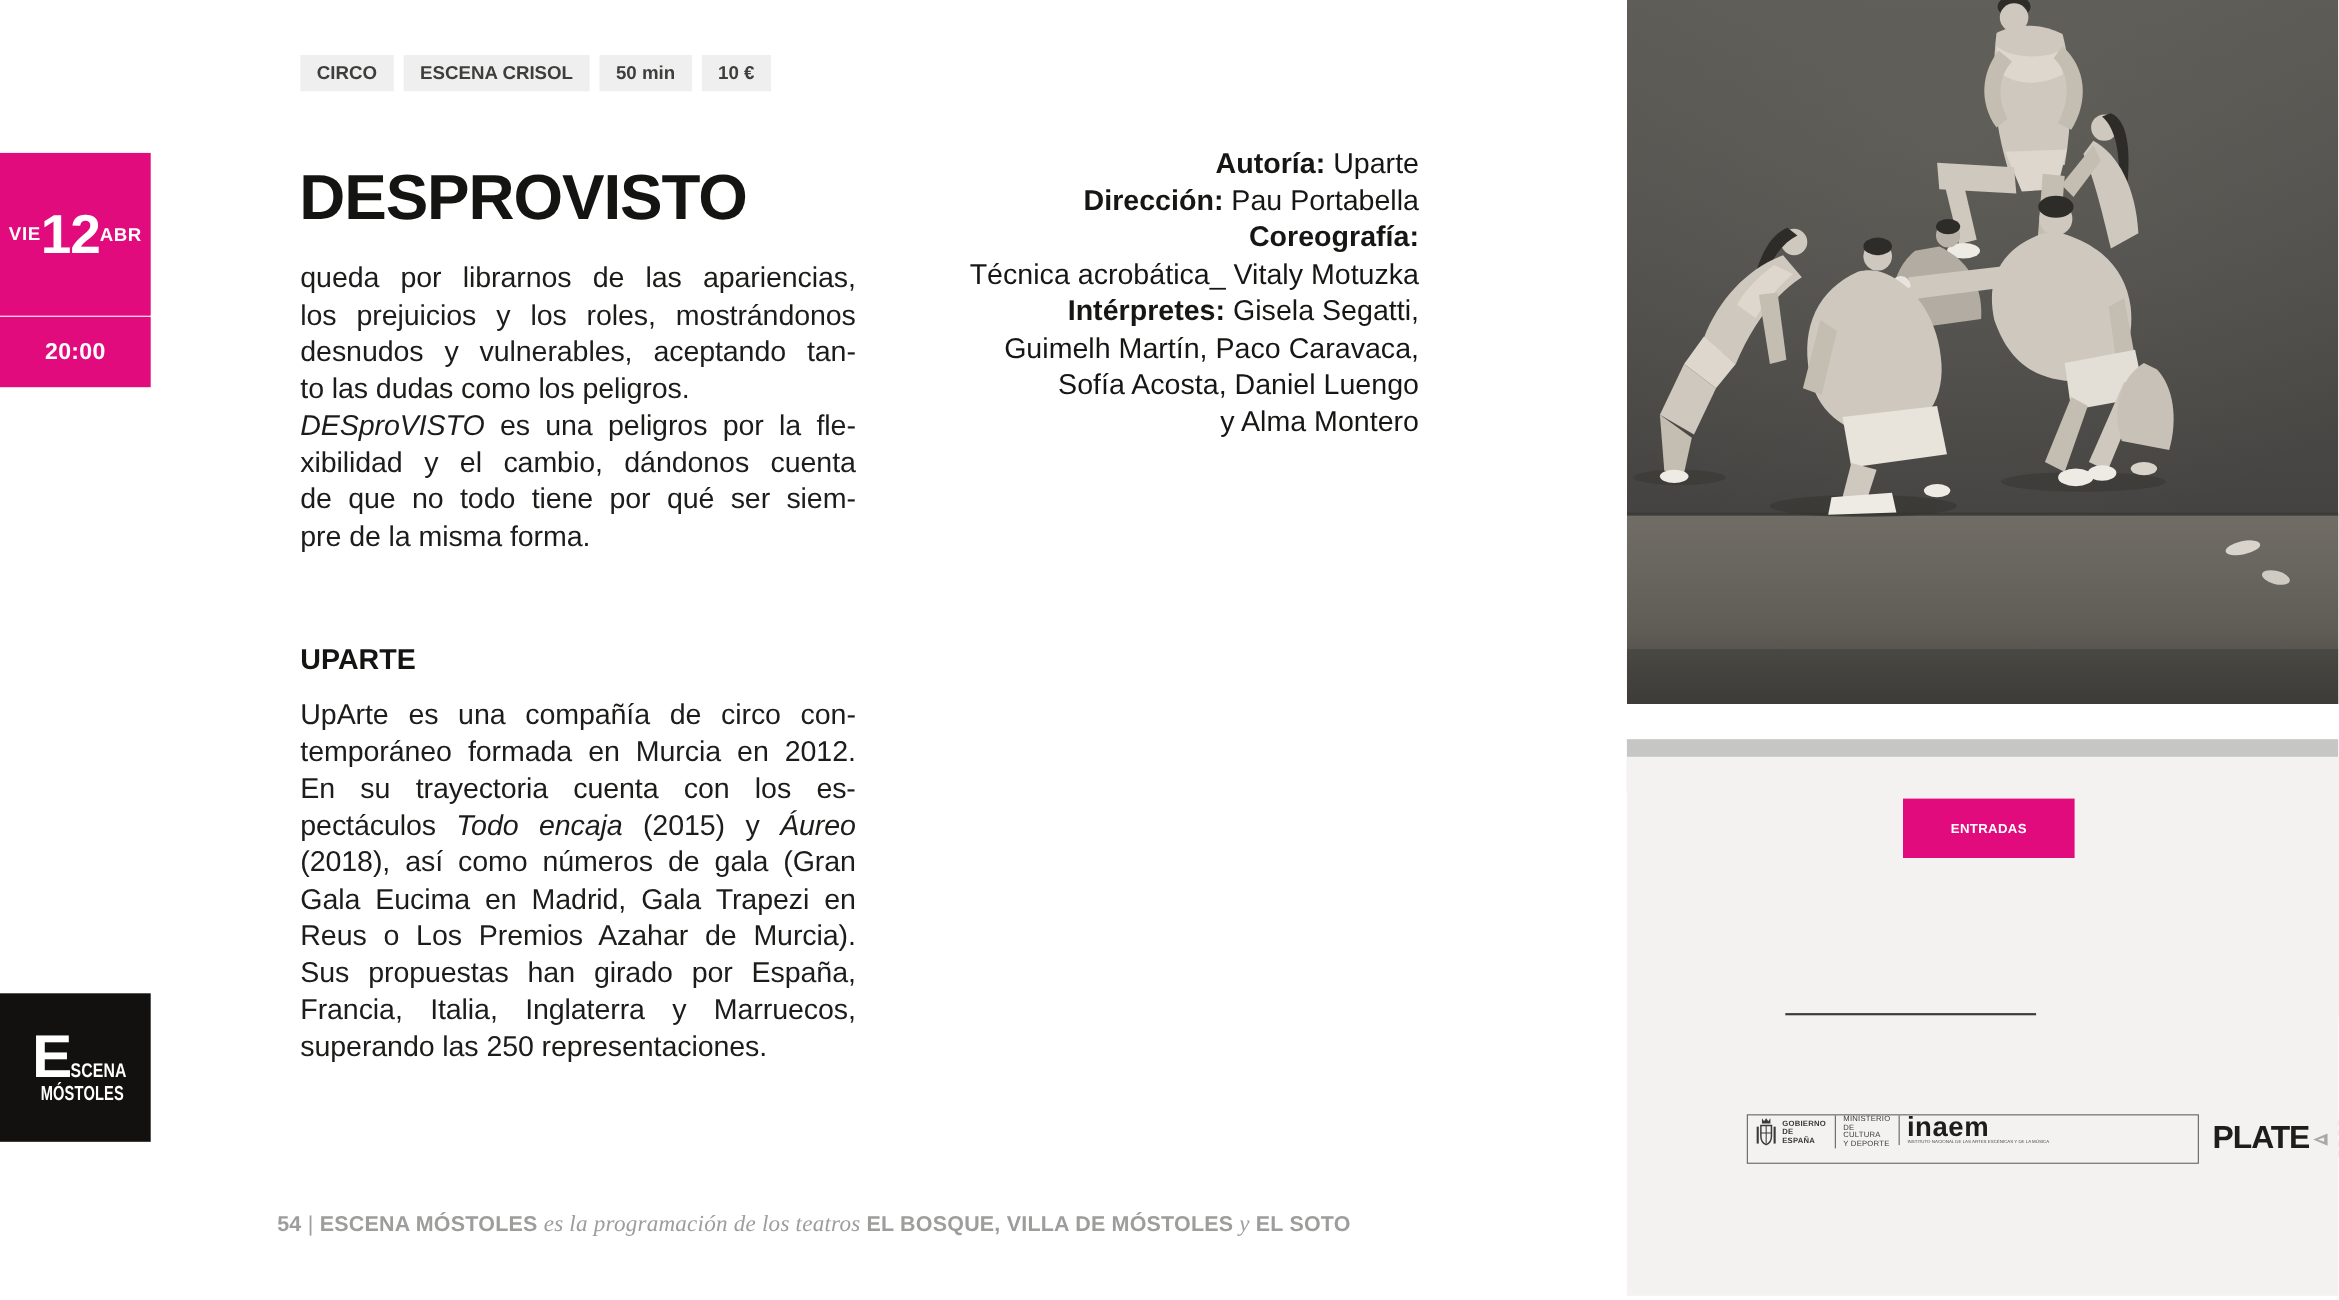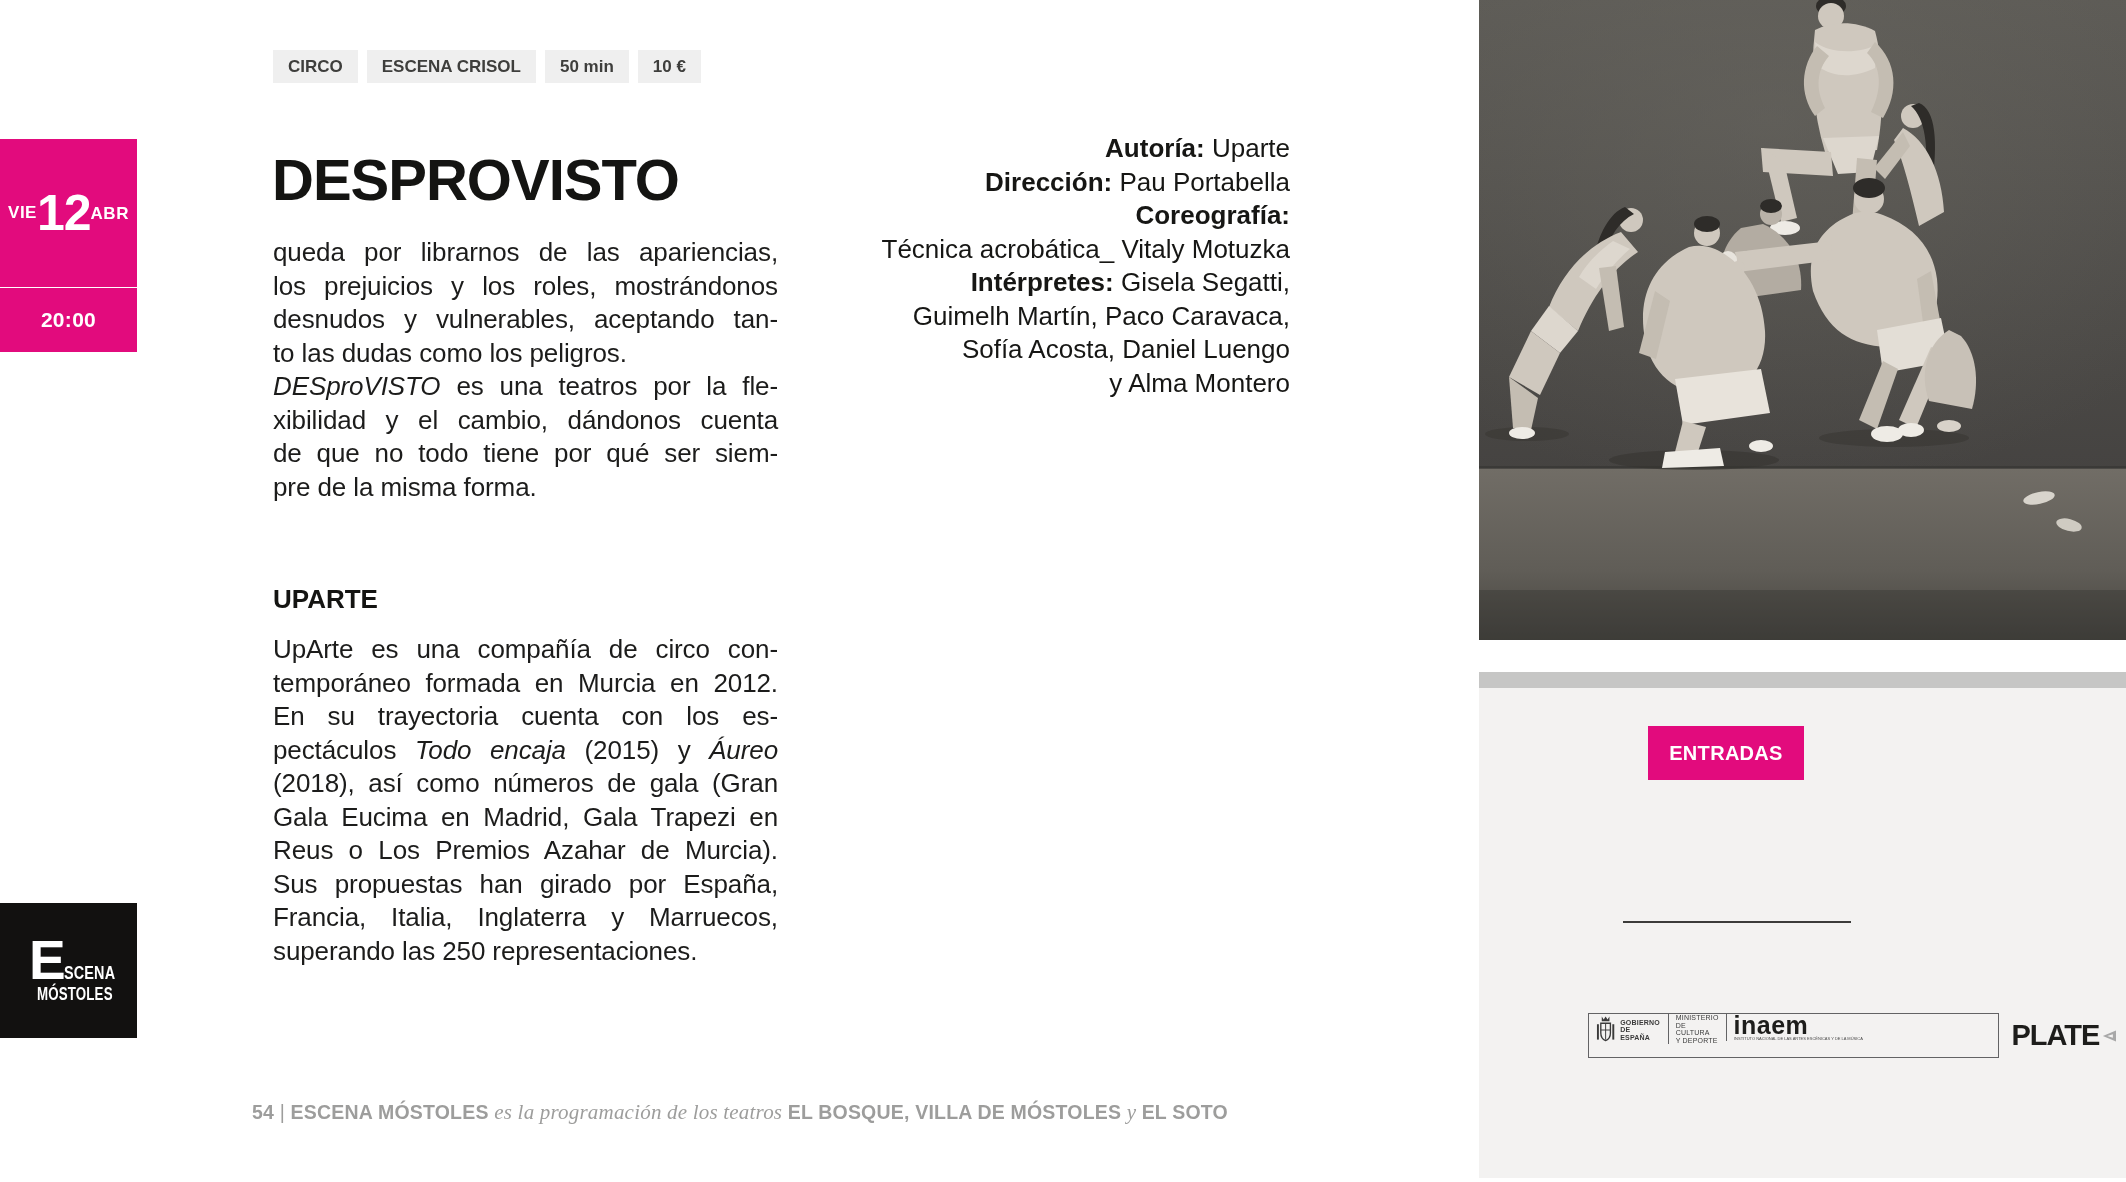--- a/index.html
+++ b/index.html
@@ -46,23 +46,23 @@
   
   .credits{position:absolute;left:845px;top:132px;width:445px;font-size:26px;line-height:33.5px;color:#161614;}
   .credits .pline{text-align:right;text-align-last:auto;}
 
   
   .photo{position:absolute;left:1479px;top:0;width:647px;height:640px;display:block;}
   .caption-bar{position:absolute;left:1479px;top:672px;width:647px;height:48px;background:#c6c6c5;
                color:#0f172a;font-weight:700;font-size:18px;letter-spacing:.3px;
                display:flex;align-items:center;justify-content:center;}
   .panel{position:absolute;left:1479px;top:688px;width:647px;height:490px;background:#f3f2f1;}
-  .entradas{position:absolute;left:1648px;top:726px;width:156px;height:54px;background:var(--pink);
+  .entradas{position:absolute;left:1730px;top:726px;width:156px;height:54px;background:var(--pink);
             border:none;color:#fff;font-family:"Liberation Sans",sans-serif;
-            font-weight:700;font-size:20px;letter-spacing:.3px;cursor:pointer;
+            font-weight:700;font-size:12px;letter-spacing:.3px;cursor:pointer;
             display:flex;align-items:center;justify-content:center;}
   .divider{position:absolute;left:1623px;top:921px;width:228px;height:2px;background:#3c3c3a;}
 
   
   .logos{position:absolute;left:1588px;top:1013px;height:45px;display:flex;align-items:center;}
   .gov-box{display:flex;align-items:flex-start;border:1px solid #636365;height:45px;box-sizing:border-box;}
   .gov-sec{display:flex;align-items:center;padding:0 7px;}
   .gov-sec + .gov-sec{border-left:1px solid #636365;}
   .gov-txt{font-size:7px;line-height:7.5px;color:#3a3a3a;font-weight:700;letter-spacing:.2px;}
   .min-txt{font-size:7px;line-height:7.5px;color:#3a3a3a;letter-spacing:.2px;}
@@ -104,21 +104,21 @@
     <span class="tag">10 €</span>
   </div>
 
   <h1 class="title">DESPROVISTO</h1>
 
   <div class="bodycol" id="para-about">
       <div class="pline"><span>queda por librarnos de las apariencias,</span></div>
       <div class="pline"><span>los prejuicios y los roles, mostrándonos</span></div>
       <div class="pline"><span>desnudos y vulnerables, aceptando tan-</span></div>
       <div class="pline end"><span>to las dudas como los peligros.</span></div>
-      <div class="pline"><span class="seg-i">DESproVISTO</span><span> es una teatros por la fle-</span></div>
+      <div class="pline"><span class="seg-i">DESproVISTO</span><span> es una peligros por la fle-</span></div>
       <div class="pline"><span>xibilidad y el cambio, dándonos cuenta</span></div>
       <div class="pline"><span>de que no todo tiene por qué ser siem-</span></div>
       <div class="pline end"><span>pre de la misma forma.</span></div>
     </div>
 
   <h2 class="uparte">UPARTE</h2>
 
   <div class="bodycol" id="para-company">
       <div class="pline"><span>UpArte es una compañía de circo con-</span></div>
       <div class="pline"><span>temporáneo formada en Murcia en 2012.</span></div>

